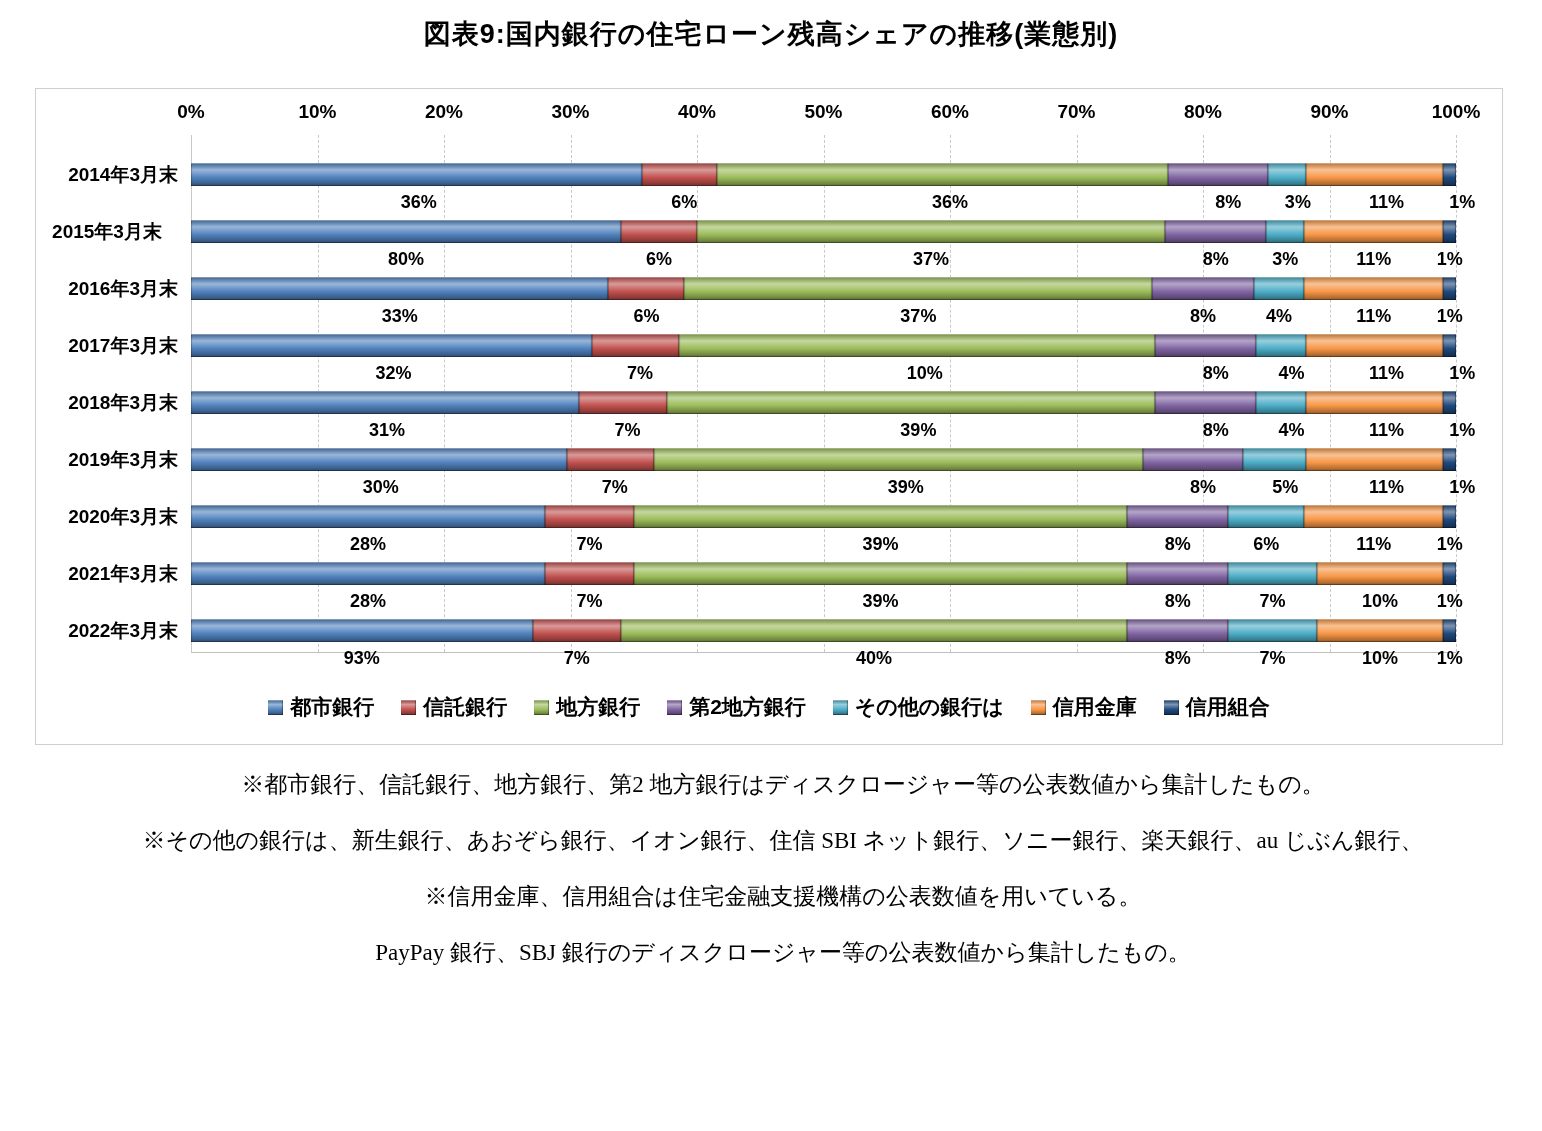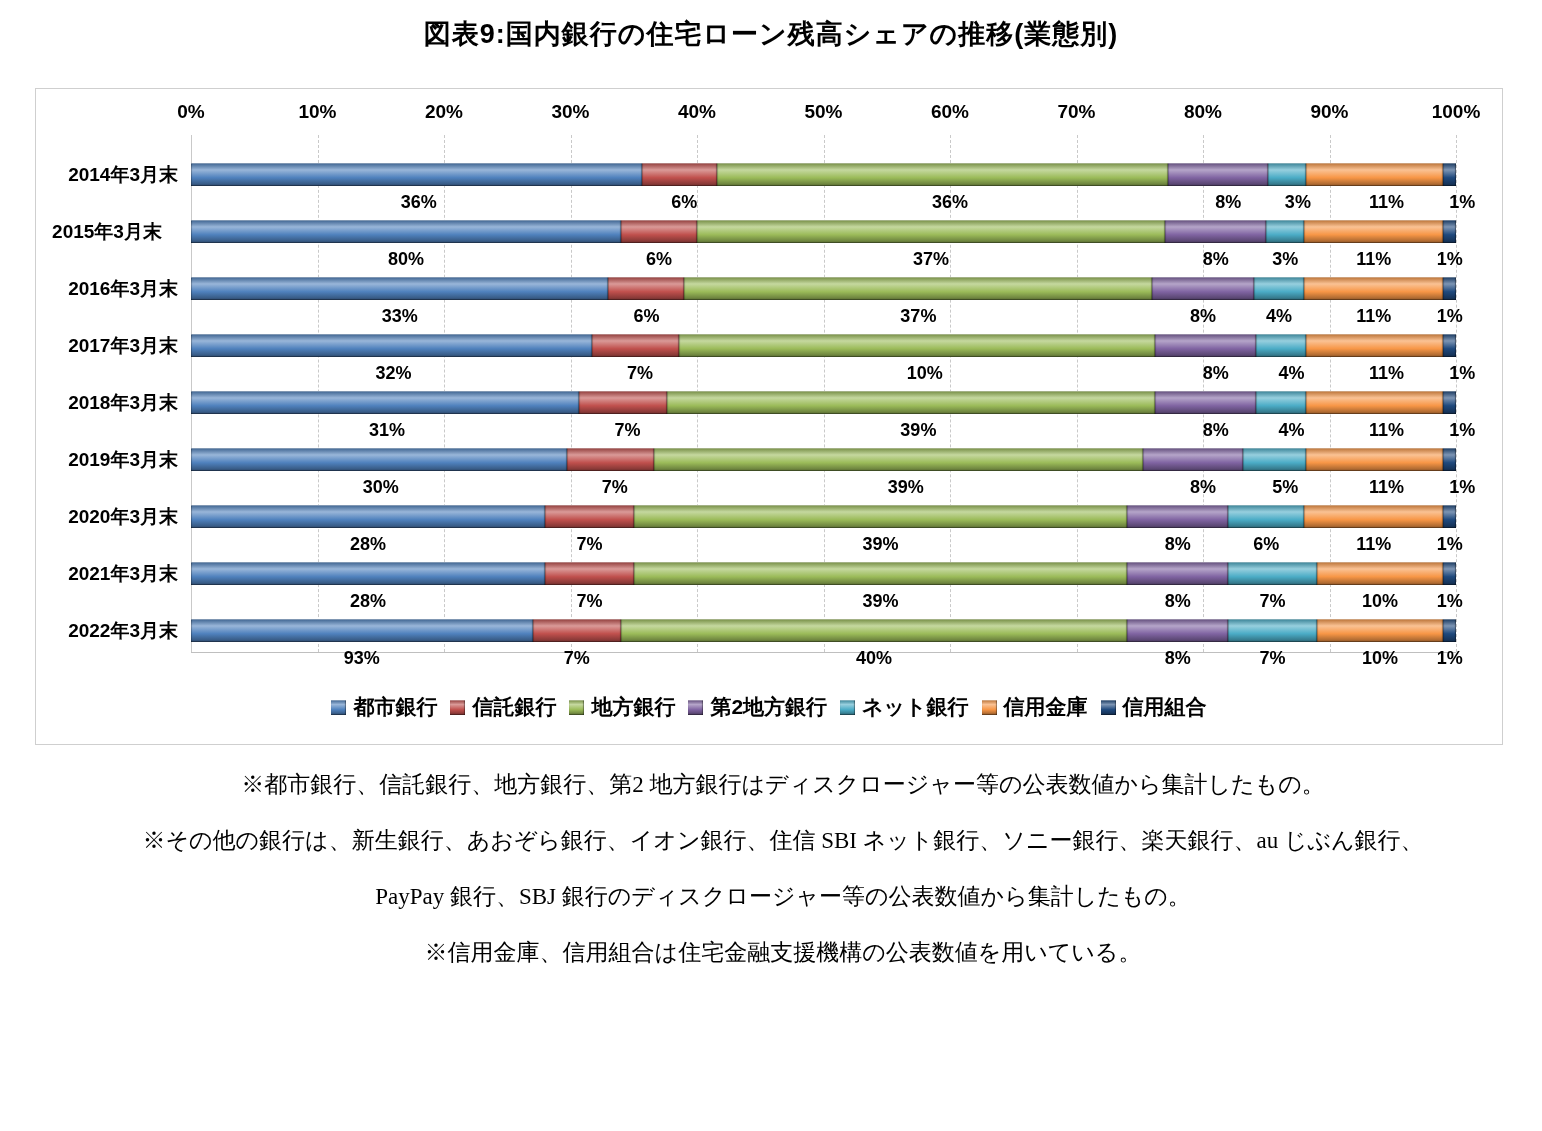--- a/index.html
+++ b/index.html
@@ -18,21 +18,21 @@
        border-top:1px solid #bfbfbf;}
   .cat{position:absolute;left:0;width:142px;text-align:right;
        font-size:19px;font-weight:bold;height:23px;line-height:23px;white-space:nowrap;}
   .bar{position:absolute;left:155px;width:1265px;height:23px;display:flex;z-index:2;}
   .seg{height:100%;box-shadow:inset 0 1px 0 rgba(255,255,255,.35),
        inset 1px 0 1px rgba(0,0,0,.25), inset -1px 0 1px rgba(0,0,0,.35),
        inset 0 -1px 1px rgba(0,0,0,.35);}
   .vlabel{position:absolute;transform:translateX(-50%);font-size:18px;
        font-weight:bold;white-space:nowrap;z-index:3;}
   .legend{position:absolute;top:604px;left:0;width:100%;display:flex;
-       justify-content:center;gap:13px;
+       justify-content:center;gap:27px;
        font-size:21px;font-weight:bold;}
   .legend-item{display:flex;align-items:center;gap:7px;}
   .swatch{width:15px;height:15px;box-shadow:inset 0 1px 0 rgba(255,255,255,.35),
        inset -1px 0 1px rgba(0,0,0,.35), inset 0 -1px 1px rgba(0,0,0,.35);}
   .footnotes{position:absolute;left:38px;top:768px;width:1490px;
        font-family:"Liberation Serif",serif;font-size:23px;text-align:center;}
   .footnotes p{margin:0 0 22px 0;line-height:34px;}
   .footnotes p.source-line{font-size:26px;padding-left:10px;margin-top:4px;}
 </style>
 </head>
@@ -235,31 +235,31 @@
       <div class="legend-item">
         <span class="swatch" style="background: linear-gradient(rgb(116, 140, 67) 0%, rgb(197, 216, 159) 30%, rgb(155, 187, 89) 64%, rgb(96, 116, 55) 100%);"></span>
         <span>地方銀行</span>
       </div>
       <div class="legend-item">
         <span class="swatch" style="background: linear-gradient(rgb(96, 75, 122) 0%, rgb(181, 165, 201) 30%, rgb(128, 100, 162) 64%, rgb(79, 62, 100) 100%);"></span>
         <span>第2地方銀行</span>
       </div>
       <div class="legend-item">
         <span class="swatch" style="background: linear-gradient(rgb(56, 129, 149) 0%, rgb(151, 207, 222) 30%, rgb(75, 172, 198) 64%, rgb(47, 107, 123) 100%);"></span>
-        <span>ネット銀行</span>
+        <span>その他の銀行は</span>
       </div>
       <div class="legend-item">
         <span class="swatch" style="background: linear-gradient(rgb(185, 113, 53) 0%, rgb(250, 194, 148) 30%, rgb(247, 150, 70) 64%, rgb(153, 93, 43) 100%);"></span>
         <span>信用金庫</span>
       </div>
       <div class="legend-item">
         <span class="swatch" style="background: linear-gradient(rgb(23, 55, 94) 0%, rgb(125, 149, 180) 30%, rgb(31, 73, 125) 64%, rgb(19, 45, 78) 100%);"></span>
         <span>信用組合</span>
       </div>
     </div>
 </div>
 
 <div class="footnotes" id="footnotes">
     <p>※都市銀行、信託銀行、地方銀行、第2 地方銀行はディスクロージャー等の公表数値から集計したもの。</p>
     <p>※その他の銀行は、新生銀行、あおぞら銀行、イオン銀行、住信 SBI ネット銀行、ソニー銀行、楽天銀行、au じぶん銀行、</p>
+    <p>※信用金庫、信用組合は住宅金融支援機構の公表数値を用いている。</p>
     <p>PayPay 銀行、SBJ 銀行のディスクロージャー等の公表数値から集計したもの。</p>
-    <p>※信用金庫、信用組合は住宅金融支援機構の公表数値を用いている。</p>
   </div>
 
 </body></html>

